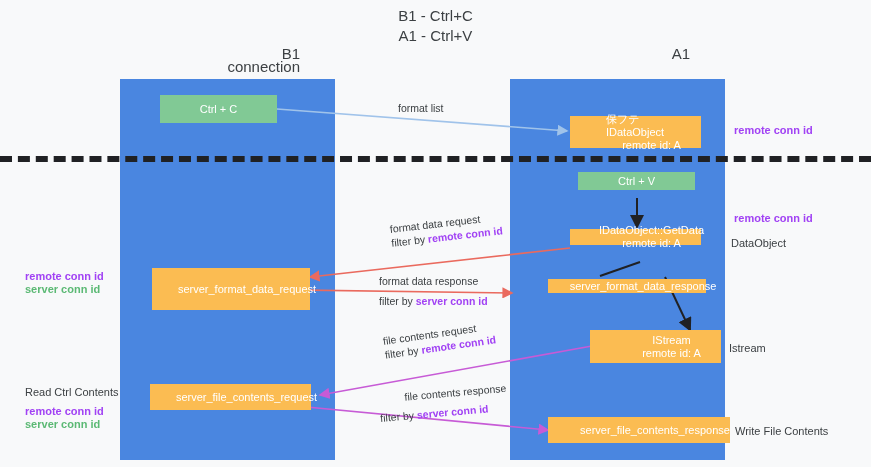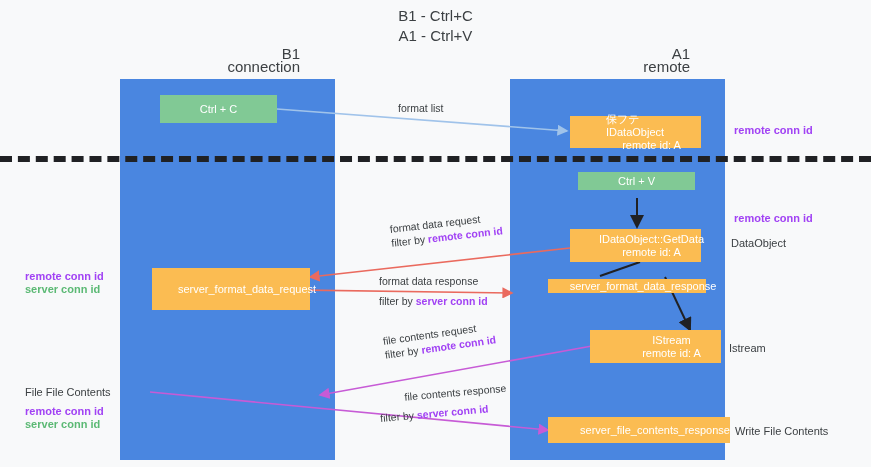--- a/index.html
+++ b/index.html
@@ -69,21 +69,20 @@
     <div>B1 - Ctrl+C</div>
     <div>A1 - Ctrl+V</div>
   </div>
 
   <div class="abs colhead" style="left:155px;top:47px;width:145px;">
     <div>B1</div>
     <div>connection</div>
   </div>
   <div class="abs colhead" style="left:545px;top:47px;width:145px;">
     <div>A1</div>
-    <div>remote</div>
   </div>
 
   <svg class="arrows">
     <defs>
       <marker id="ah-blue" markerWidth="7" markerHeight="7" refX="6" refY="3.5" orient="auto">
         <path d="M0,0 L7,3.5 L0,7 z" fill="#a0c3ea"></path>
       </marker>
       <marker id="ah-red" markerWidth="7" markerHeight="7" refX="6" refY="3.5" orient="auto">
         <path d="M0,0 L7,3.5 L0,7 z" fill="#ea6a5e"></path>
       </marker>
@@ -116,34 +115,35 @@
 
   <div class="abs box green" style="left:160px;top:95px;width:117px;height:28px;">Ctrl + C</div>
 
   <div class="abs box orange" style="left:570px;top:116px;width:131px;height:32px;flex-direction:column;">
     <span>保フテIDataObject</span>
     <span class="l2">remote id: A</span>
   </div>
 
   <div class="abs box green" style="left:578px;top:172px;width:117px;height:18px;">Ctrl + V</div>
 
-  <div class="abs box orange" style="left:570px;top:229px;width:131px;height:33px;flex-direction:column;">
+  <div class="abs box orange" style="left:570px;top:229px;width:131px;height:16px;flex-direction:column;">
     <span>IDataObject::GetData</span>
     <span class="l2">remote id: A</span>
   </div>
 
   <div class="abs box orange" style="left:152px;top:268px;width:158px;height:42px;">server_format_data_request</div>
 
   <div class="abs box orange" style="left:512px;top:279px;width:158px;height:14px;margin-left:36px;">server_format_data_response</div>
 
   <div class="abs box orange" style="left:590px;top:330px;width:131px;height:33px;flex-direction:column;">
     <span>IStream</span>
     <span class="l2">remote id: A</span>
   </div>
 
+  <div class="abs box orange" style="left:150px;top:384px;width:161px;height:26px;">server_file_contents_request</div>
 
   <div class="abs box orange" style="left:548px;top:417px;width:182px;height:26px;">server_file_contents_response</div>
 
   <div class="abs flowtxt" style="left:398px;top:101px;">
     <span>format list</span>
   </div>
 
   <div class="abs" style="left:389px;top:222px;transform:rotate(-6.5deg);transform-origin:left top;">
     <div class="flowtxt">format data request</div>
     <div class="flowtxt">
@@ -178,17 +178,17 @@
 
   <div class="abs sidelabel" style="left:731px;top:236px;">DataObject</div>
 
   <div class="abs sidelabel" style="left:729px;top:341px;">Istream</div>
 
   <div class="abs sidelabel" style="left:735px;top:424px;">Write File Contents</div>
 
   <div class="abs sidelabel purple" style="left:25px;top:269px;">remote conn id</div>
   <div class="abs sidelabel green-t" style="left:25px;top:282px;">server conn id</div>
 
-  <div class="abs sidelabel" style="left:25px;top:385px;">File File Contents</div>
+  <div class="abs sidelabel" style="left:25px;top:385px;">Read Ctrl Contents</div>
   <div class="abs sidelabel purple" style="left:25px;top:404px;">remote conn id</div>
   <div class="abs sidelabel green-t" style="left:25px;top:417px;">server conn id</div>
 
 </div>
 
 </body></html>

